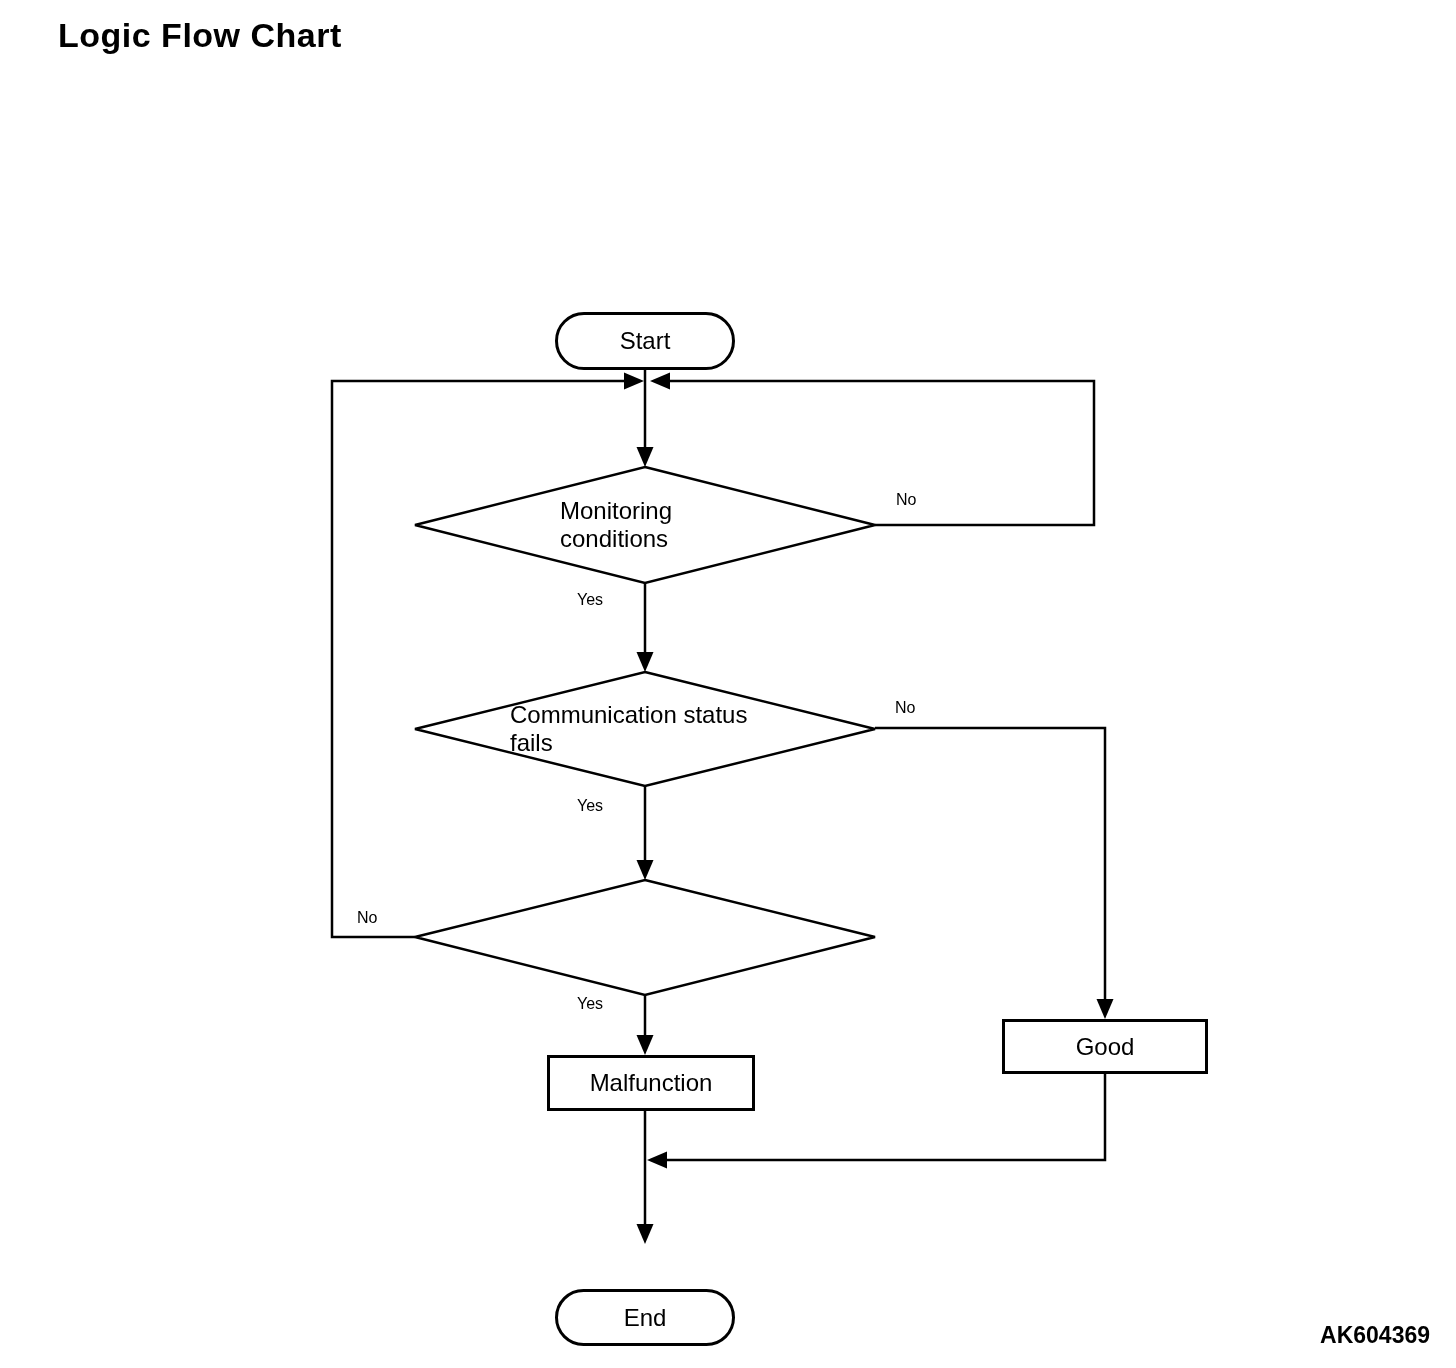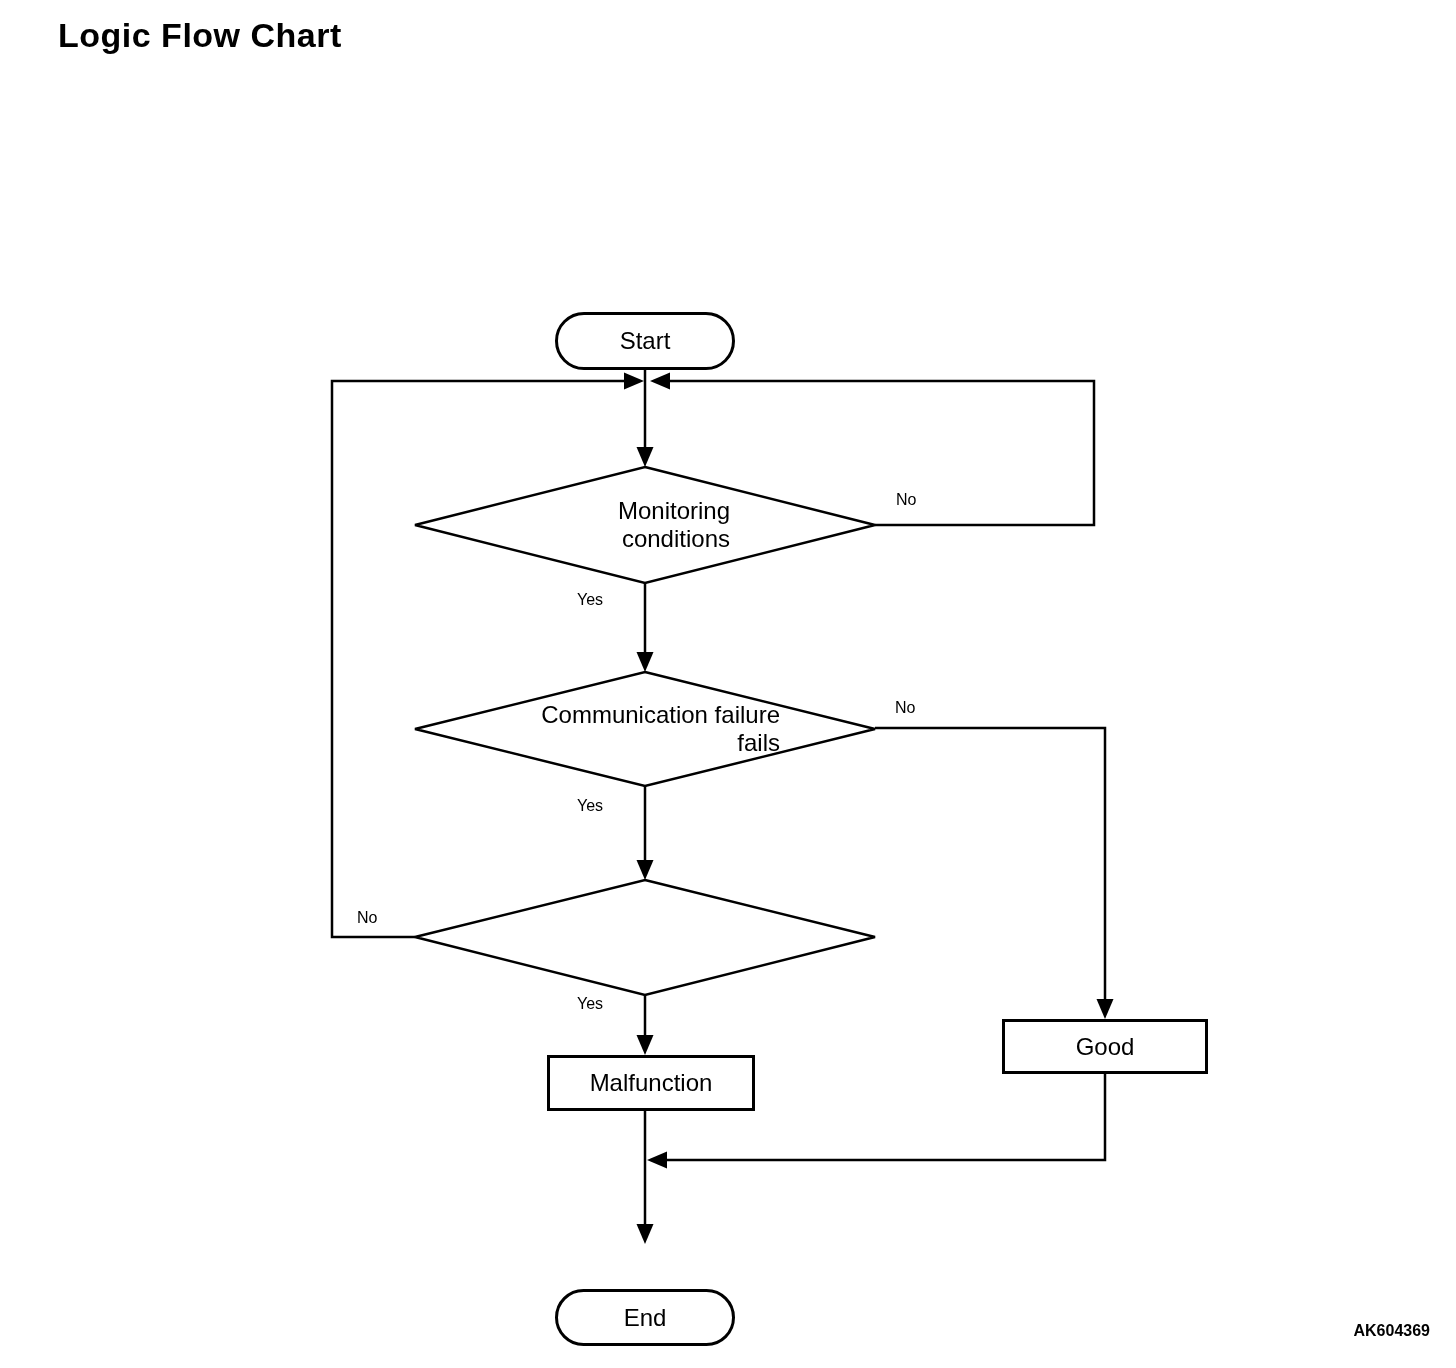--- a/index.html
+++ b/index.html
@@ -22,21 +22,21 @@
     top: 16px;
     font-size: 34px;
     font-weight: bold;
     letter-spacing: 0.5px;
     margin-left: 40px;
   }
   .figure-code {
     position: absolute;
     right: 26px;
     top: 1322px;
-    font-size: 16px;
+    font-size: 23px;
     font-weight: bold;
   }
   svg.connectors {
     position: absolute;
     left: 0;
     top: 0;
     width: 1456px;
     height: 1368px;
   }
   .node {
@@ -60,21 +60,21 @@
   }
   .node-start       { left: 555px; top: 267px;  width: 180px; height: 58px; }
   .node-end         { left: 555px; top: 1244px; width: 180px; height: 57px; }
   .node-malfunction { left: 547px; top: 1055px; width: 208px; height: 56px; }
   .node-good        { left: 1002px; top: 1019px; width: 206px; height: 55px; }
   .decision-text {
     position: absolute;
     display: flex;
     align-items: center;
     justify-content: center;
-    text-align: right;
+    text-align: left;
     font-size: 24px;
     line-height: 1.15;
     background: transparent;
   }
   .dtext-monitoring { left: 560px; top: 497px; width: 170px; height: 56px; }
   .dtext-comm       { left: 510px; top: 701px; width: 270px; height: 56px; }
   .dtext-continuous { left: 535px; top: 909px; width: 220px; height: 56px; }
   .edge-label {
     position: absolute;
     font-size: 16px;
@@ -143,21 +143,21 @@
 
   <div class="node process node-malfunction">
     <span>Malfunction</span>
   </div>
 
   <div class="node terminator node-end">
     <span>End</span>
   </div>
 
   <div class="decision-text dtext-monitoring">Monitoring conditions</div>
-  <div class="decision-text dtext-comm">Communication failure fails</div>
+  <div class="decision-text dtext-comm">Communication status fails</div>
 
   <div class="edge-label lbl-yes1">Yes</div>
   <div class="edge-label lbl-no1">No</div>
   <div class="edge-label lbl-yes2">Yes</div>
   <div class="edge-label lbl-no2">No</div>
   <div class="edge-label lbl-yes3">Yes</div>
   <div class="edge-label lbl-no3">No</div>
 
   <div class="figure-code">AK604369</div>
 

